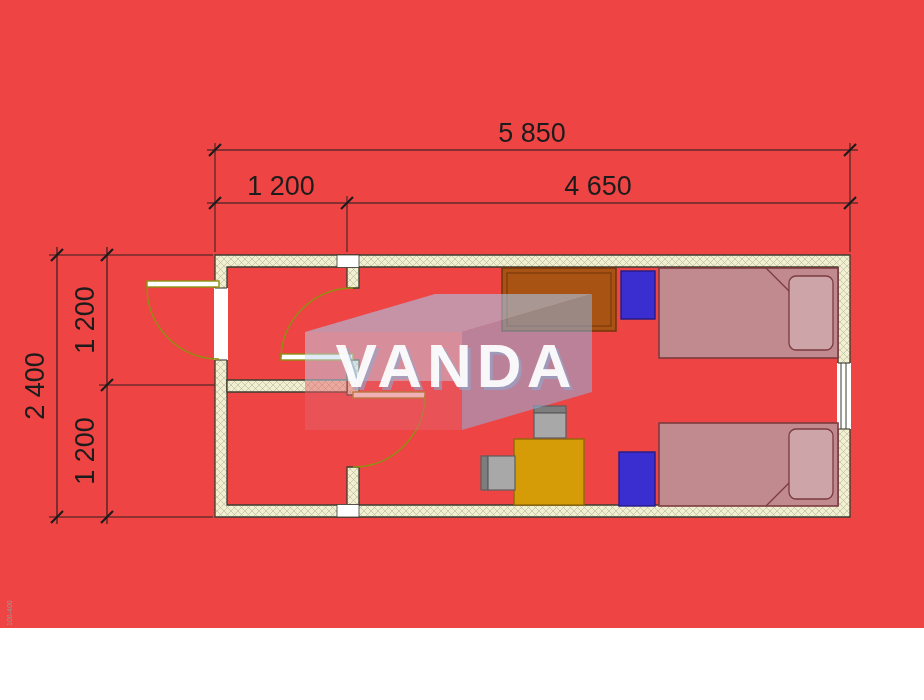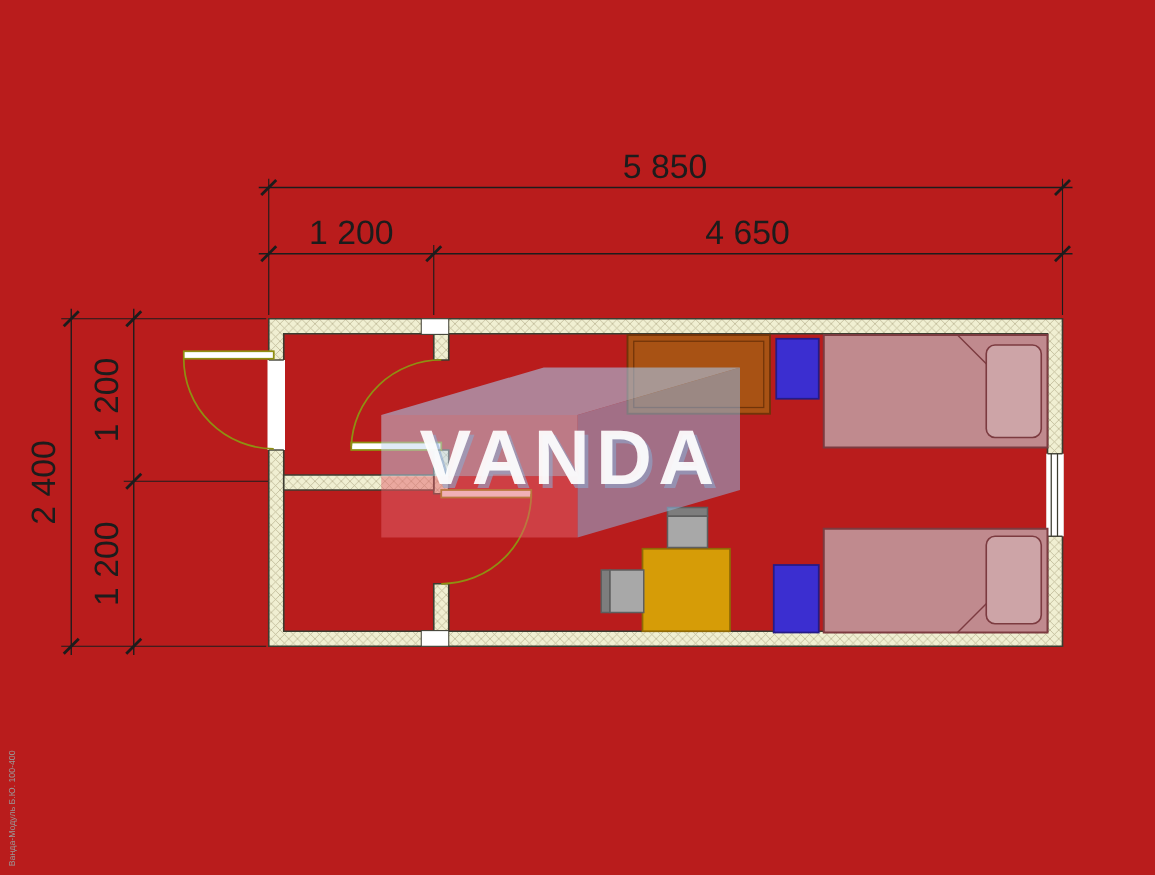--- a/index.html
+++ b/index.html
@@ -1,19 +1,19 @@
 <!DOCTYPE html>
 <html style="--ink: #1c1c1c; --wall-fill: #f0efd2; --hatch: #b9b490; --wall-stroke: #3c3c30; --door: #8f8f12; --bed-fill: #c08a8e; --bed-stroke: #7c3b40; --pillow-fill: #cda4a7; --wardrobe-fill: #a85214; --wardrobe-stroke: #713409; --nightstand-fill: #3b2ed0; --nightstand-stroke: #251b86; --table-fill: #d69c07; --table-stroke: #8f6a05; --chair-fill: #a8a8a8; --chair-back: #7d7d7d; --chair-stroke: #5e5e5e; --wm-blue: #a9c6e8; --wm-blue-dark: #90b4de; --wm-blue-light: #c2d7ef; --wm-red: #e4626c; --wm-shadow: #8fa9cf;"><head>
 <meta charset="utf-8">
 <style>
   html,body{margin:0;padding:0;background:#ffffff;}
   .canvas{
     position:relative;
-    width:924px;height:700px;
-    background:#b91c1c;
+    width:924px;height:628px;
+    background:#ef4444;
     font-family:"Liberation Sans",sans-serif;
     overflow:hidden;
   }
   svg{display:block;}
   .hatch-bg{fill:var(--wall-fill);}
   .hatch-ln{stroke:var(--hatch);stroke-width:0.6;}
   .ext-line{stroke:var(--ink);stroke-width:0.9;}
   .dim-line{stroke:var(--ink);stroke-width:1.1;fill:none;}
   .tick{stroke:var(--ink);stroke-width:2.2;}
   .dim-text{fill:var(--ink);font-size:27px;font-family:"Liberation Sans",sans-serif;}

